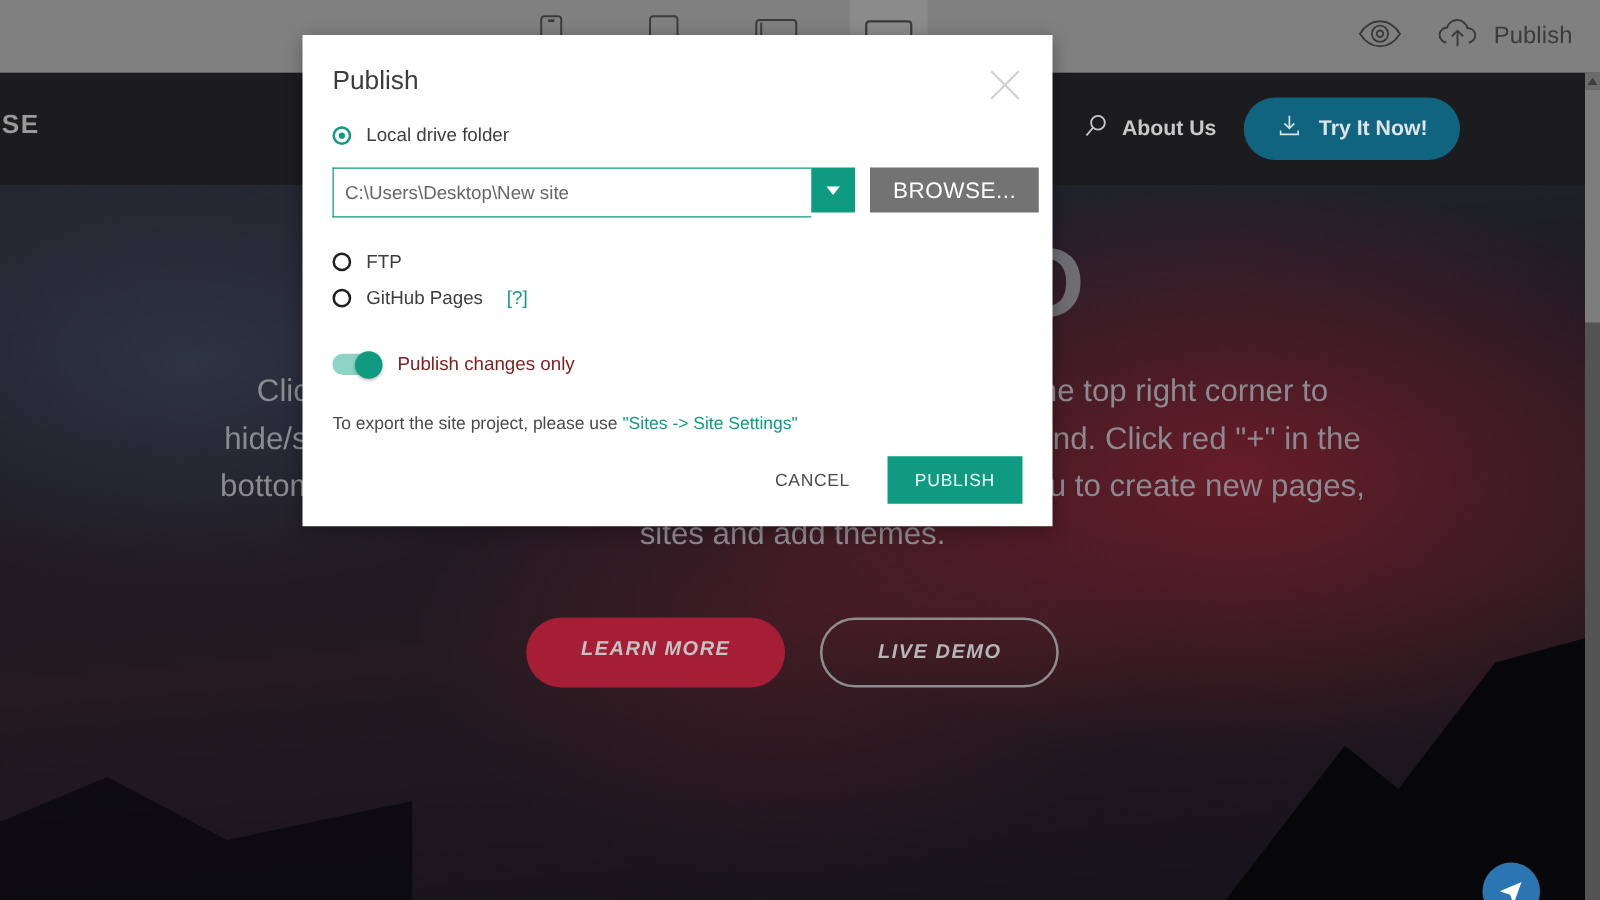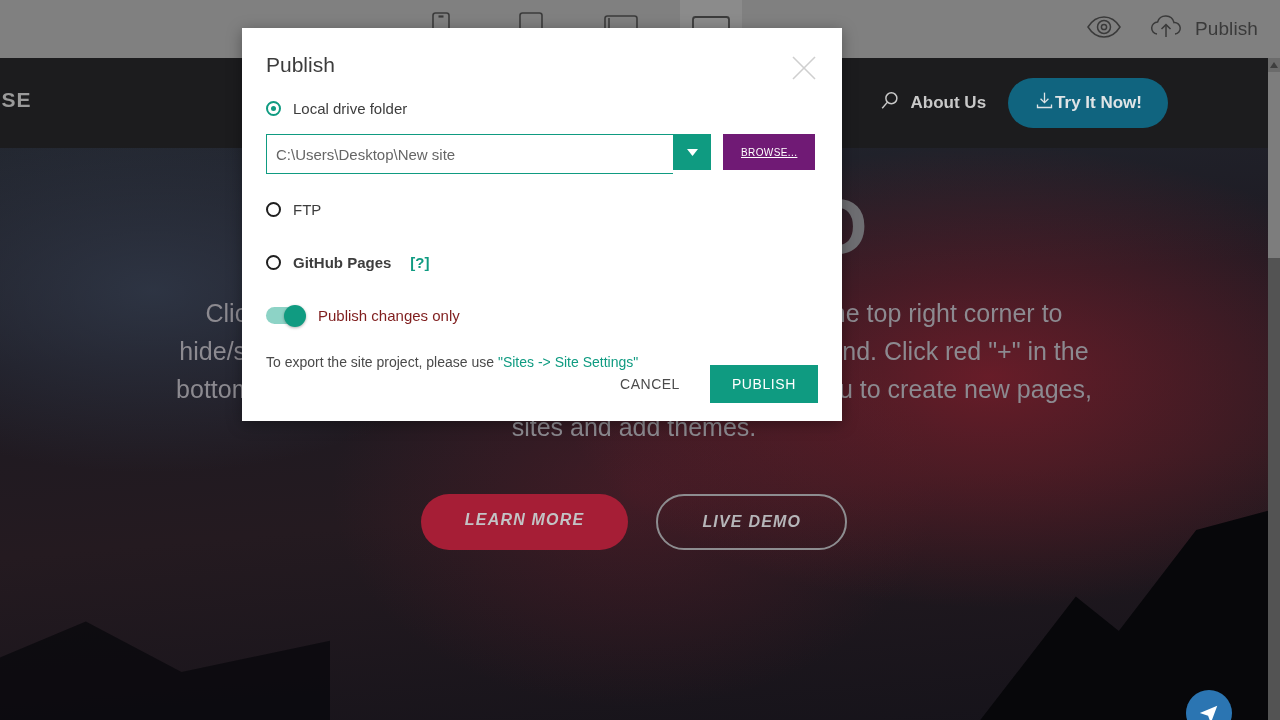--- a/index.html
+++ b/index.html
@@ -52,21 +52,21 @@
   }
   #nav-right{
     position:absolute; right:100px; top:0; height:90px;
     display:flex; align-items:center; gap:22px;
   }
   #about-us{
     display:flex; align-items:center; gap:10px;
     color:#c9c9c9; font-size:17px; font-weight:bold; cursor:pointer;
   }
   #try-btn{
-    display:flex; align-items:center; 
+    display:flex; align-items:center; gap:13px;
     background:#10647f; color:#dfe4e6; border-radius:26px;
     padding:12px 26px; font-size:17px; font-weight:bold; cursor:pointer;
   }
 
   
   #hero{
     position:relative; height:572px; width:100%; overflow:hidden;
     background:
       radial-gradient(ellipse 620px 330px at 78% 40%, rgba(150,30,45,.60), rgba(120,25,40,0) 70%),
       radial-gradient(ellipse 420px 300px at 50% 60%, rgba(110,30,45,.40), rgba(0,0,0,0) 72%),
@@ -158,28 +158,27 @@
   #path-input{
     width:407px; height:40px; border:1px solid #0f9b81; border-right:none;
     padding:0 9px; font-size:15px; color:#666; outline:none;
     font-family:"Liberation Sans", sans-serif; background:#fff;
   }
   #path-drop{
     width:38px; height:36px; background:#0f9b81; cursor:pointer;
     display:flex; align-items:center; justify-content:center;
   }
   #browse-btn{
-    margin-left:12px; height:36px; padding:0 18px; background:#701a75;
-    color:#fff; font-size:10px; letter-spacing:.4px; border:none; cursor:pointer;
+    margin-left:12px; height:36px; padding:0 18px; background:#737373;
+    color:#fff; font-size:18px; letter-spacing:.4px; border:none; cursor:pointer;
     font-family:"Liberation Sans", sans-serif;
-    text-decoration:underline;
   }
 
   #ftp-row{ margin-top:27px; }
-  #gh-row{ margin-top:36px;font-weight:bold; }
+  #gh-row{ margin-top:12px; }
 
   #toggle-row{ display:flex; align-items:center; gap:14px; margin-top:36px; cursor:pointer; }
   #toggle{
     width:38px; height:17px; border-radius:9px; background:#8dd3c6;
     position:relative; flex:none;
   }
   #toggle::after{
     content:""; position:absolute; right:-2px; top:-2.5px;
     width:22px; height:22px; border-radius:50%; background:#109b81;
     box-shadow:0 1px 3px rgba(0,0,0,.3);

